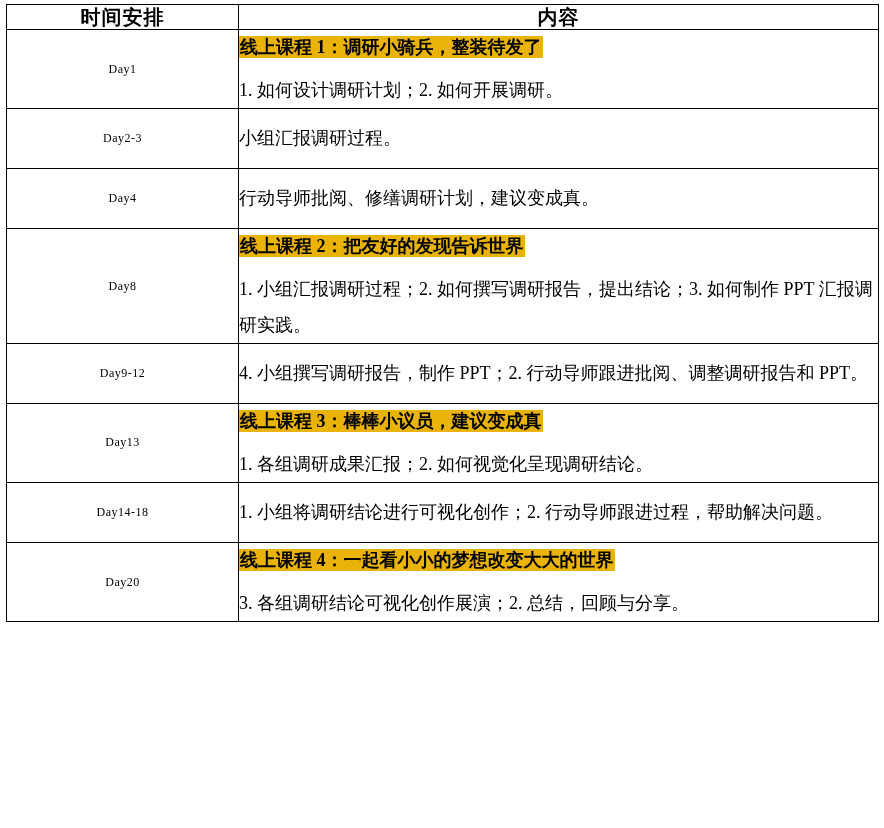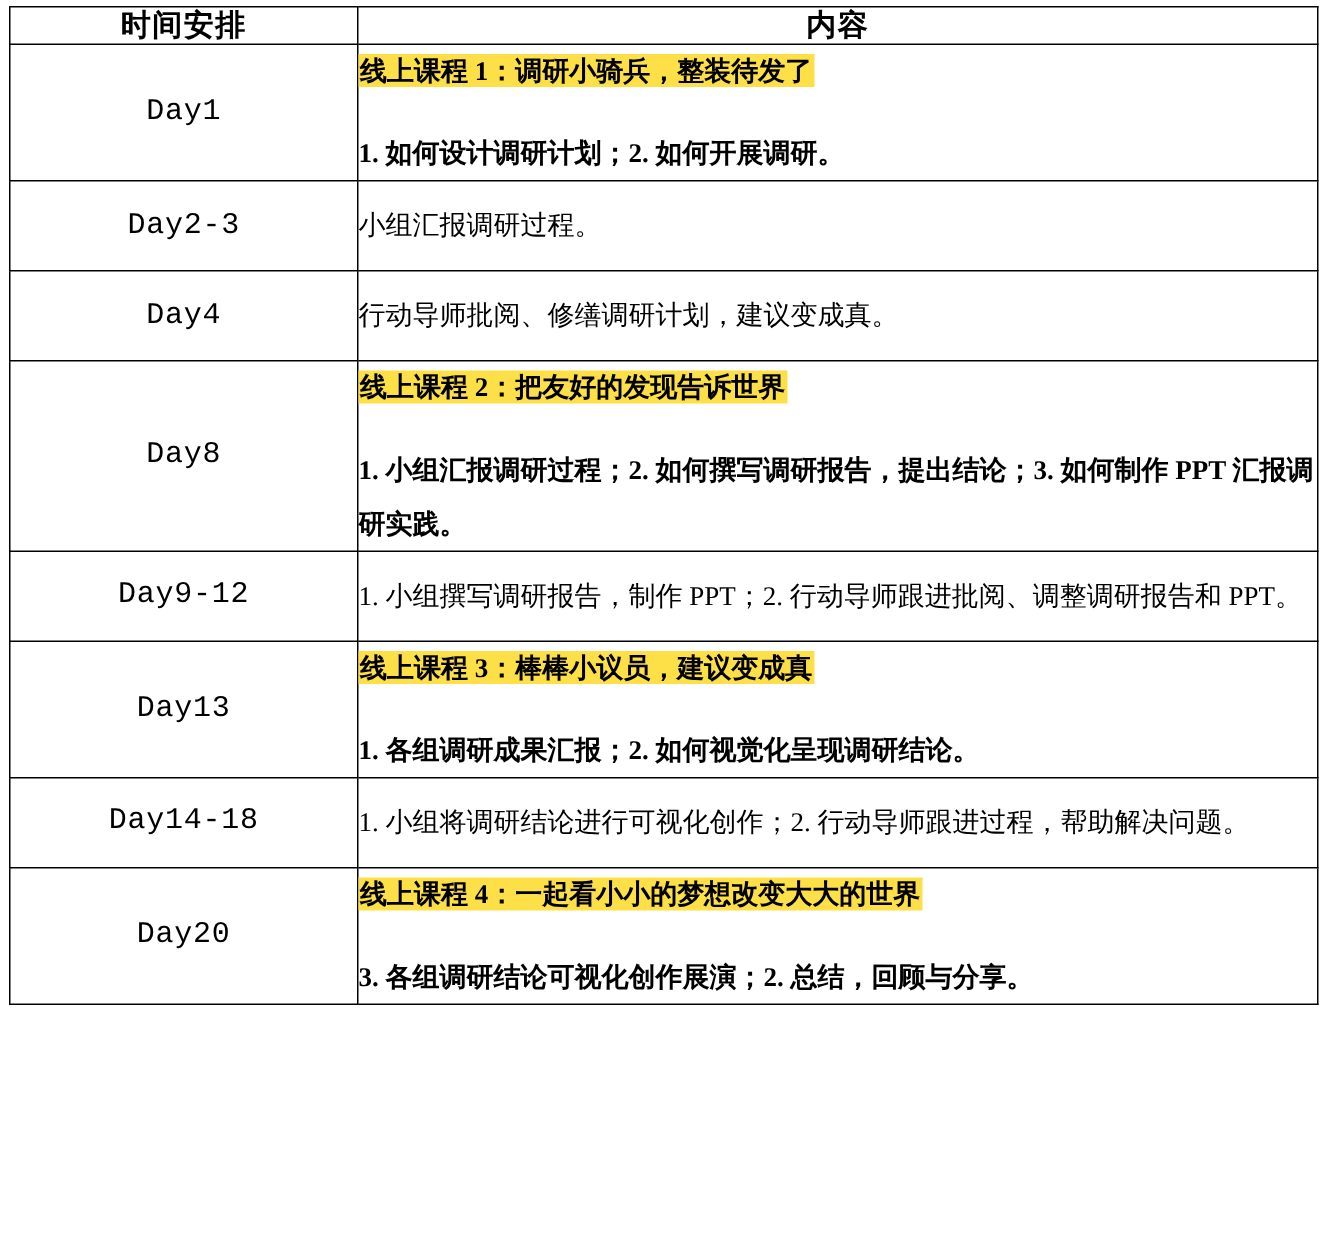--- a/index.html
+++ b/index.html
@@ -36,51 +36,50 @@
   .hdr-cell {
     text-align: center;
     font-weight: bold;
     font-size: 20px;
     letter-spacing: 1px;
     padding: 10px 0 11px 0;
     line-height: 1.2;
   }
   .time-cell {
     text-align: center;
-    font-size: 20px;
-    font-family: Liberation Mono, monospace;
+    font-size: 12px;
+    font-family: Liberation Serif, serif;
     letter-spacing: 0.5px;
     padding: 6px 4px;
     line-height: 1.4;
   }
   .content-cell {
     font-size: 18px;
     padding: 9px 10px 9px 12px;
     line-height: 1.95;
   }
   .content-cell .line {
     display: block;
     white-space: nowrap;
   }
   .content-cell .line.wrap {
     white-space: normal;
   }
   .hl {
-    background: #fde047;
+    background: #eab308;
     font-weight: bold;
     display: inline;
     padding: 1px 1px;
   }
   .single .content-cell {
     padding-top: 12px;
     padding-bottom: 12px;
   }
   .content-cell .line + .line {
-    margin-top: 20px;
-    font-weight: bold;
+    margin-top: 8px;
   }
 </style>
 </head>
 <body>
 
 <div class="page">
   <table class="schedule">
     <colgroup>
       <col class="c-time">
       <col class="c-content">
@@ -114,21 +113,21 @@
         <tr>
           <td class="time-cell">Day8</td>
           <td class="content-cell">
             <span class="line"><span class="hl">线上课程 2：把友好的发现告诉世界</span></span>
             <span class="line wrap">1. 小组汇报调研过程；2. 如何撰写调研报告，提出结论；3. 如何制作 PPT 汇报调研实践。</span>
           </td>
         </tr>
         <tr class="single">
           <td class="time-cell">Day9-12</td>
           <td class="content-cell">
-            <span class="line wrap">1. 小组撰写调研报告，制作 PPT；2. 行动导师跟进批阅、调整调研报告和 PPT。</span>
+            <span class="line wrap">4. 小组撰写调研报告，制作 PPT；2. 行动导师跟进批阅、调整调研报告和 PPT。</span>
           </td>
         </tr>
         <tr>
           <td class="time-cell">Day13</td>
           <td class="content-cell">
             <span class="line"><span class="hl">线上课程 3：棒棒小议员，建议变成真</span></span>
             <span class="line">1. 各组调研成果汇报；2. 如何视觉化呈现调研结论。</span>
           </td>
         </tr>
         <tr class="single">

